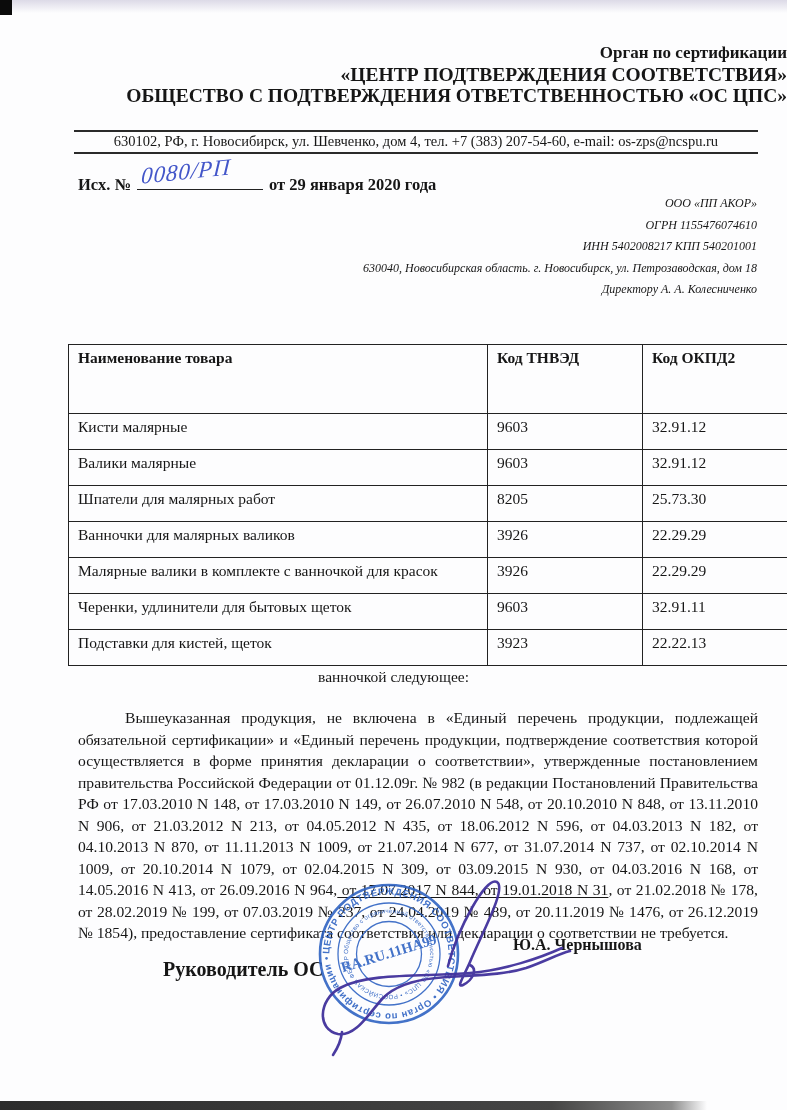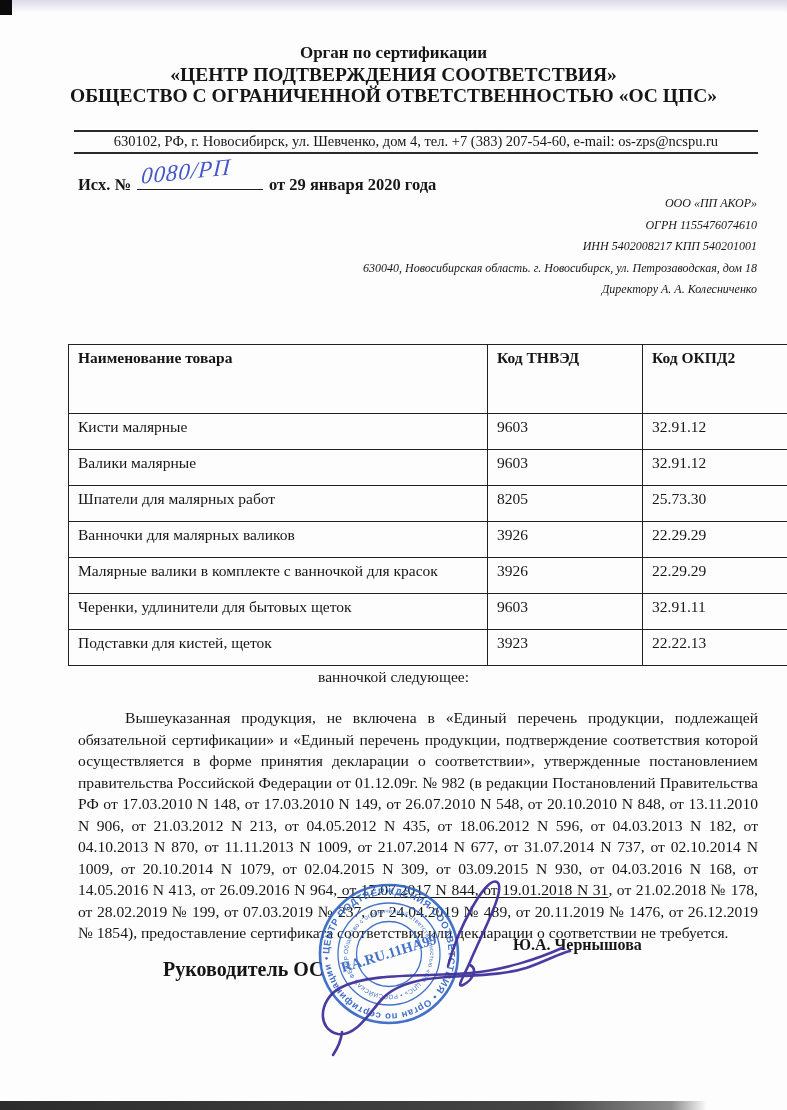--- a/index.html
+++ b/index.html
@@ -7,21 +7,21 @@
     position:relative; width:787px; height:1110px; overflow:hidden;
     background:#fdfdfe; color:#161616;
     font-family:"Liberation Serif", serif;
   }
   .top-tint { position:absolute; top:0; left:0; width:787px; height:13px;
     background:linear-gradient(#dcdae7, rgba(255,255,255,0)); }
   .corner-mark { position:absolute; top:0; left:0; width:12px; height:15px; background:#0b0b0b; }
   .bottom-bar { position:absolute; left:0; top:1101px; width:707px; height:9px;
     background:linear-gradient(to right,#2c2c2c,#454545 78%,#8d8d8d 95%,rgba(255,255,255,0)); }
 
-  .letterhead { position:absolute; top:42px; left:0; width:787px; text-align:center;
+  .letterhead { position:absolute; top:42px; left:0; width:787px; text-align:right;
     font-weight:bold; line-height:21.5px; }
   .lh1 { font-size:17px; }
   .lh2 { font-size:19.5px; }
   .lh3 { font-size:19.5px; }
   .lh4 { font-size:18.5px; }
 
   .contact-band { position:absolute; top:130px; left:74px; width:684px;
     border-top:2px solid #2a2a2a; border-bottom:2px solid #2a2a2a;
     text-align:center; font-size:14.5px; padding:1px 0 2px 0; }
 
@@ -62,21 +62,21 @@
 <body>
 
 <div id="page">
 
   <div class="top-tint"></div>
   <div class="corner-mark"></div>
 
   <div class="letterhead">
     <div class="lh1">Орган по сертификации</div>
     <div class="lh2">«ЦЕНТР ПОДТВЕРЖДЕНИЯ СООТВЕТСТВИЯ»</div>
-    <div class="lh3">ОБЩЕСТВО С ОГРАНИЧЕННОЙ ОТВЕТСТВЕННОСТЬЮ «ОС ЦПС»</div>
+    <div class="lh3">ОБЩЕСТВО С ПОДТВЕРЖДЕНИЯ ОТВЕТСТВЕННОСТЬЮ «ОС ЦПС»</div>
   </div>
 
   <div class="contact-band">630102, РФ, г. Новосибирск, ул. Шевченко, дом 4, тел. +7 (383) 207-54-60,  e-mail: os-zps@ncspu.ru</div>
 
   <div class="ref-line"><span>Исх. №</span><span class="ref-underline"><span class="ref-handwritten">0080/РП</span></span><span>от 29 января 2020 года</span></div>
 
   <div class="recipient-block">
       <div>ООО «ПП АКОР»</div>
       <div>ОГРН 1155476074610</div>
       <div>ИНН 5402008217 КПП 540201001</div>

